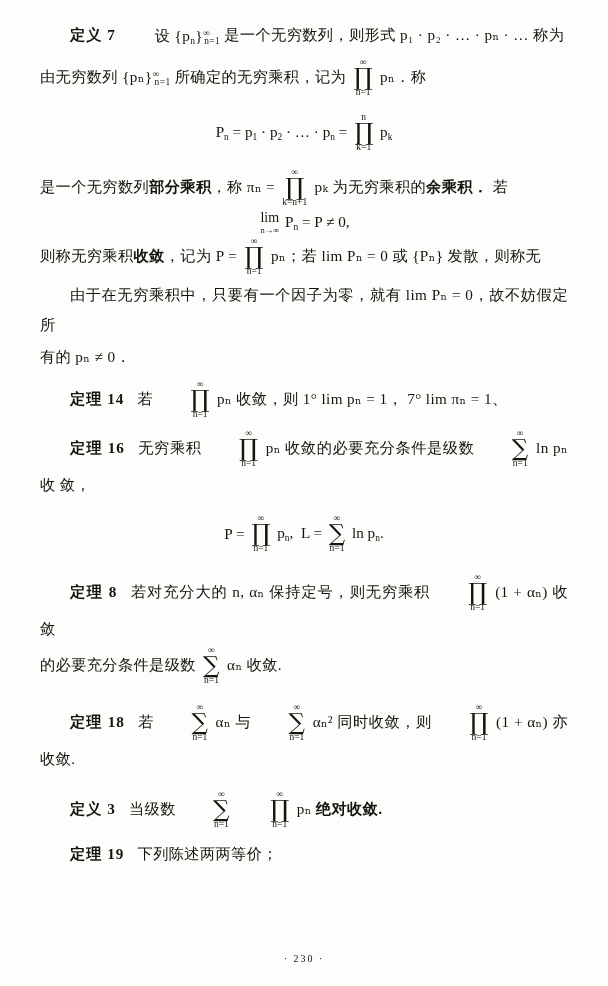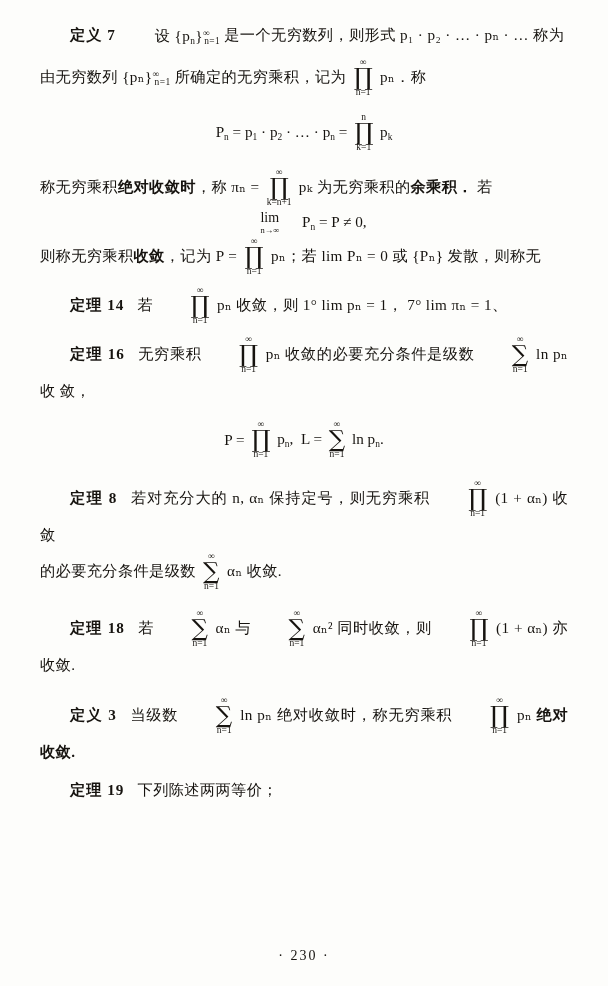--- a/index.html
+++ b/index.html
@@ -86,32 +86,32 @@
     line-height: 11px;
     display: block;
     letter-spacing: 0;
   }
 
   .lim {
     display: inline-block;
     vertical-align: middle;
     text-align: center;
     line-height: 1;
-    margin: 0 19px;
+    margin: 0 2px;
   }
   .lim .lbl { font-size: 14px; display: block; }
   .lim .bot { font-size: 8.5px; display: block; line-height: 10px; }
 
   .footer {
     position: absolute;
     left: 0;
     right: 0;
     bottom: 22px;
     text-align: center;
-    font-size: 14px;
+    font-size: 10px;
     letter-spacing: 2px;
   }
   .pgnum { display: inline-block; }
   .spacer6 { height: 6px; }
   .spacer10 { height: 10px; }
   .spacer14 { height: 14px; }
 </style>
 </head>
 <body>
 
@@ -141,21 +141,21 @@
         <span class="top">n</span>
         <span class="glyph">∏</span>
         <span class="bot">k=1</span>
       </span>
       <span class="m">p<span class="sub">k</span></span>
     </div>
 
     <div class="spacer10"></div>
 
     <p class="para">
-      <span>称无穷乘积</span><span class="bold">绝对收敛时</span><span>，称 πₙ =</span>
+      <span>是一个无穷数列</span><span class="bold">部分乘积</span><span>，称 πₙ =</span>
       <span class="bigop">
         <span class="top">∞</span>
         <span class="glyph">∏</span>
         <span class="bot">k=n+1</span>
       </span>
       <span>pₖ 为无穷乘积的</span><span class="bold">余乘积．</span>
       <span>若</span>
     </p>
 
     <div class="display center-line">
@@ -169,20 +169,26 @@
     <p class="para">
       <span>则称无穷乘积</span><span class="bold">收敛</span><span>，记为 P =</span>
       <span class="bigop">
         <span class="top">∞</span>
         <span class="glyph">∏</span>
         <span class="bot">n=1</span>
       </span>
       <span>pₙ；若 lim Pₙ = 0 或 {Pₙ} 发散，则称无</span>
     </p>
 
+    <p class="para indent">
+      <span>由于在无穷乘积中，只要有一个因子为零，就有 lim Pₙ = 0，故不妨假定所</span>
+    </p>
+    <p class="para">
+      <span>有的 pₙ ≠ 0．</span>
+    </p>
 
     <div class="spacer6"></div>
 
     <p class="para indent">
       <span class="thm-label">定理 14</span>
       <span>若</span>
       <span class="bigop">
         <span class="top">∞</span>
         <span class="glyph">∏</span>
         <span class="bot">n=1</span>
@@ -277,21 +283,20 @@
     <div class="spacer14"></div>
 
     <p class="para indent">
       <span class="thm-label">定义 3</span>
       <span>当级数</span>
       <span class="bigop">
         <span class="top">∞</span>
         <span class="glyph sum">∑</span>
         <span class="bot">n=1</span>
       </span>
-      <span>ln pₙ 绝对收敛时，称无穷乘积</span>
       <span class="bigop">
         <span class="top">∞</span>
         <span class="glyph">∏</span>
         <span class="bot">n=1</span>
       </span>
       <span>pₙ</span>
       <span class="bold">绝对收敛.</span>
     </p>
 
     <div class="spacer6"></div>

